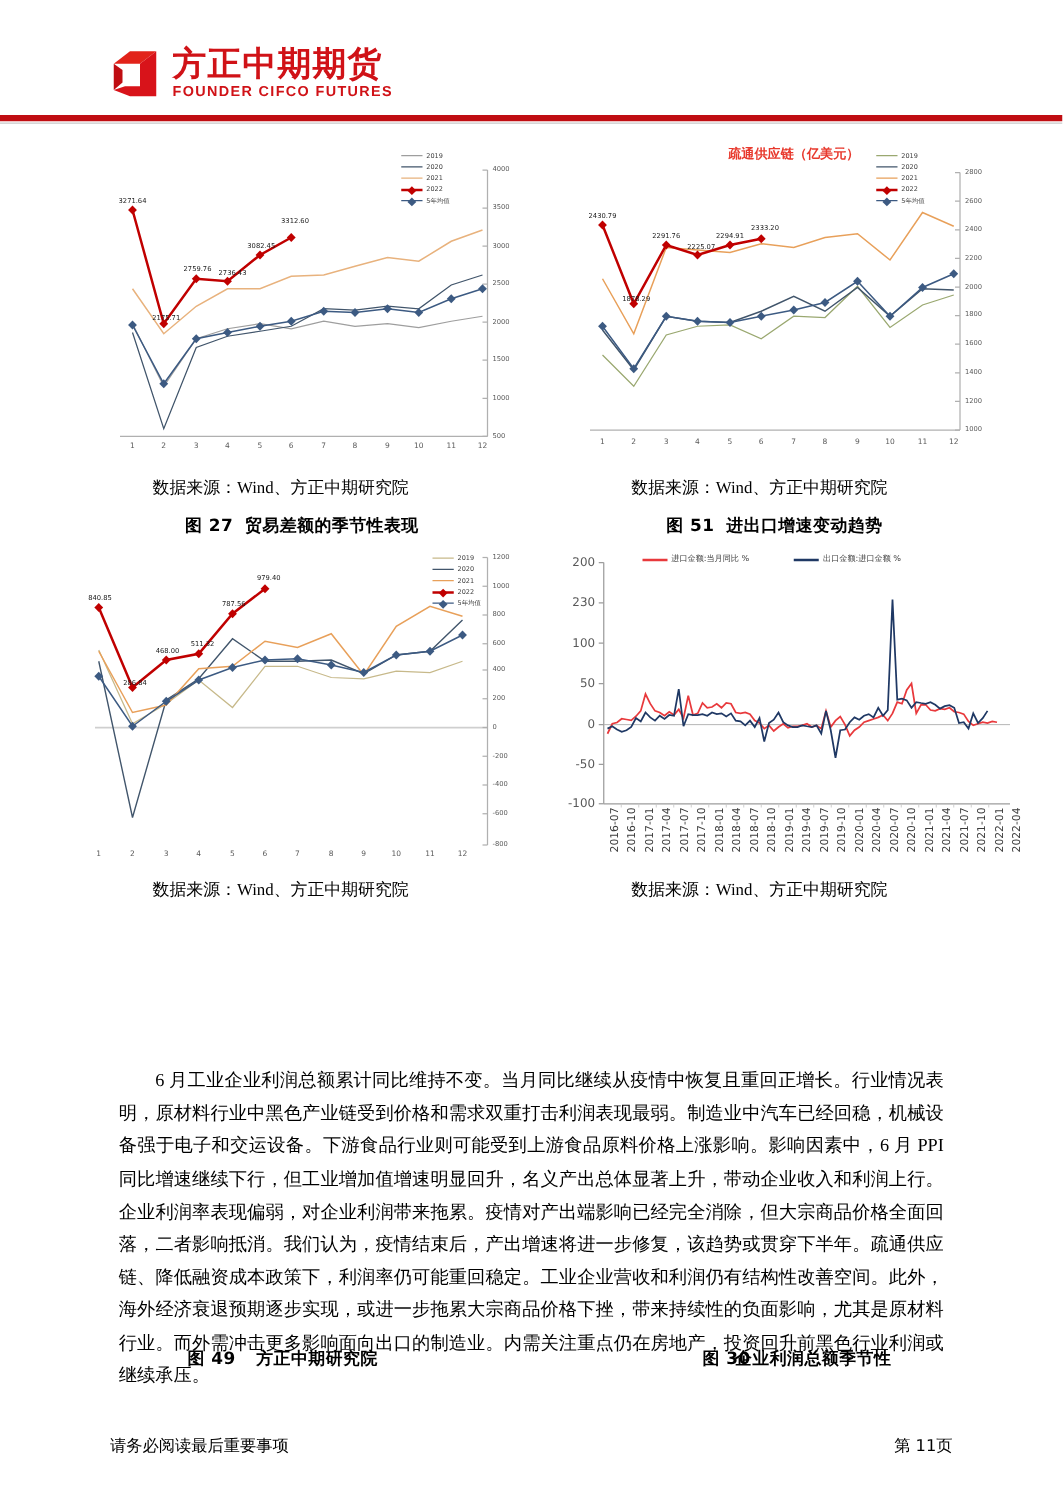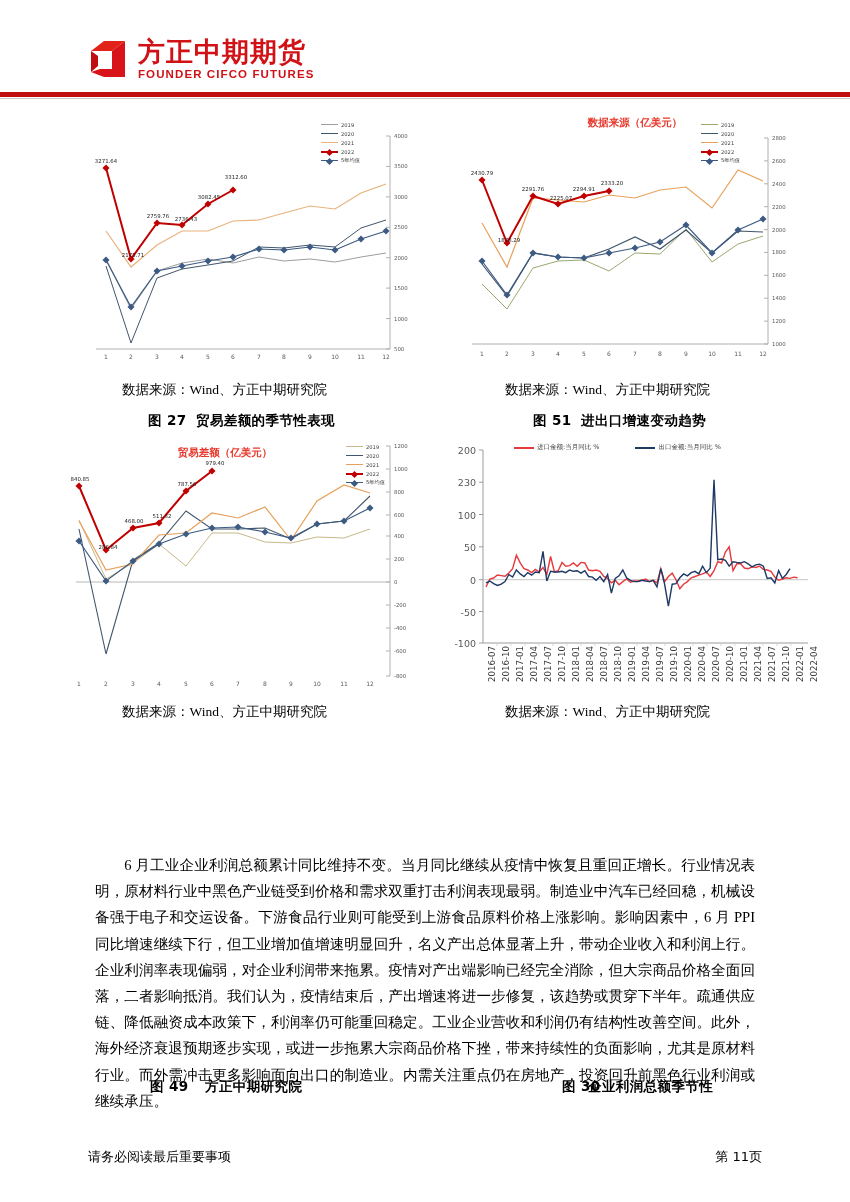--- a/index.html
+++ b/index.html
@@ -189,21 +189,21 @@
       <div style="left:189px;">7</div>
       <div style="left:214px;">8</div>
       <div style="left:240px;">9</div>
       <div style="left:265px;">10</div>
       <div style="left:291px;">11</div>
       <div style="left:316px;">12</div>
     </div>
   </div>
 
   <div class="chart" style="left:450px;top:112px;width:370px;height:258px;">
-    <div class="chart-title" style="top:4px;">数据来源（亿美元）</div>
+    <div class="chart-title" style="top:4px;">疏通供应链（亿美元）</div>
 
     <div class="legend" style="left:251px;top:8px;">
       <div class="legend-row">
         <span class="legend-line" style="border-top-color:#9aa870;"></span>
         <span class="legend-lbl">2019</span>
       </div>
       <div class="legend-row">
         <span class="legend-line" style="border-top-color:#41556b;"></span>
         <span class="legend-lbl">2020</span>
       </div>
@@ -312,21 +312,20 @@
 
   <div class="srcline" style="left:122px;top:381px;">数据来源：Wind、方正中期研究院</div>
   <div class="srcline" style="left:505px;top:381px;">数据来源：Wind、方正中期研究院</div>
 
   <div class="figcap" style="left:148px;top:412px;">图 27</div>
   <div class="figcap" style="left:196px;top:412px;">贸易差额的季节性表现</div>
   <div class="figcap" style="left:533px;top:412px;">图 51</div>
   <div class="figcap" style="left:581px;top:412px;">进出口增速变动趋势</div>
 
   <div class="chart" style="left:60px;top:440px;width:380px;height:260px;">
-    <div class="chart-title" style="top:6px;left:0;width:330px;">贸易差额（亿美元）</div>
 
     <div class="legend" style="left:286px;top:2px;">
       <div class="legend-row">
         <span class="legend-line" style="border-top-color:#c7b98a;"></span>
         <span class="legend-lbl">2019</span>
       </div>
       <div class="legend-row">
         <span class="legend-line" style="border-top-color:#41556b;"></span>
         <span class="legend-lbl">2020</span>
       </div>
@@ -438,21 +437,21 @@
 
   <div class="chart" style="left:440px;top:438px;width:380px;height:250px;">
 
     <div class="legend" style="left:74px;top:5px;display:flex;gap:36px;font-size:6.5px;">
       <div class="legend-row">
         <span class="legend-line" style="border-top-color:#e8393c;border-top-width:2.2px;width:20px;"></span>
         <span class="legend-lbl">进口金额:当月同比 %</span>
       </div>
       <div class="legend-row">
         <span class="legend-line" style="border-top-color:#1f3864;border-top-width:2.2px;width:20px;"></span>
-        <span class="legend-lbl">出口金额:当月同比 %</span>
+        <span class="legend-lbl">出口金额:进口金额 %</span>
       </div>
     </div>
 
     <svg width="380" height="250" viewBox="0 0 380 250">
       <line x1="43" y1="12" x2="43" y2="205" stroke="#9c9c9c" stroke-width="1"></line>
       <line x1="43" y1="205" x2="368" y2="205" stroke="#9c9c9c" stroke-width="1"></line>
       <line x1="43" y1="141.7" x2="368" y2="141.7" stroke="#b5b5b5" stroke-width="0.8"></line>
       <g stroke="#9c9c9c" stroke-width="1">
         <line x1="39" y1="12" x2="43" y2="12"></line>
           <line x1="39" y1="44.2" x2="43" y2="44.2"></line>

